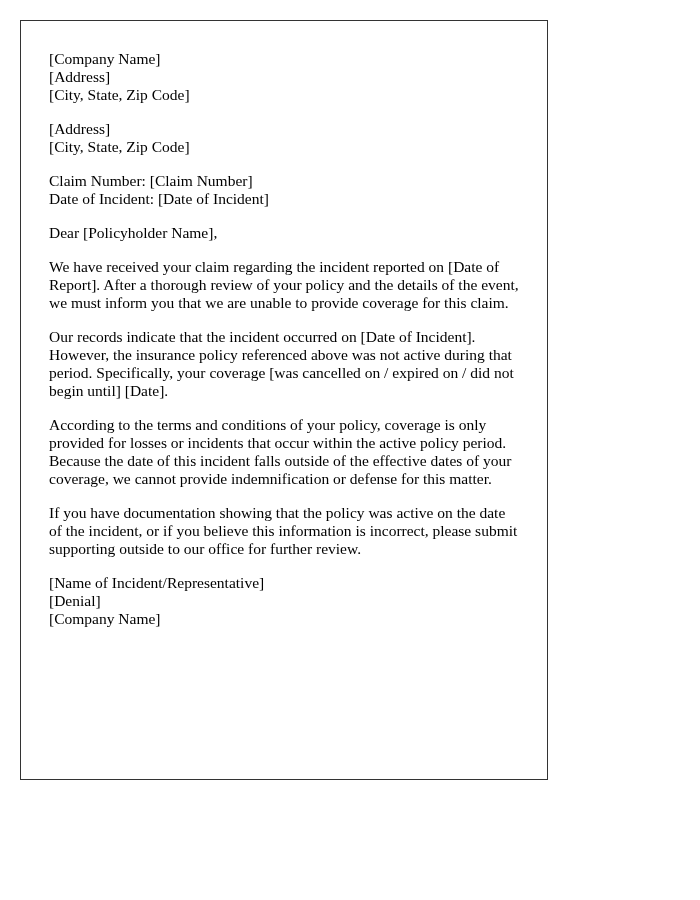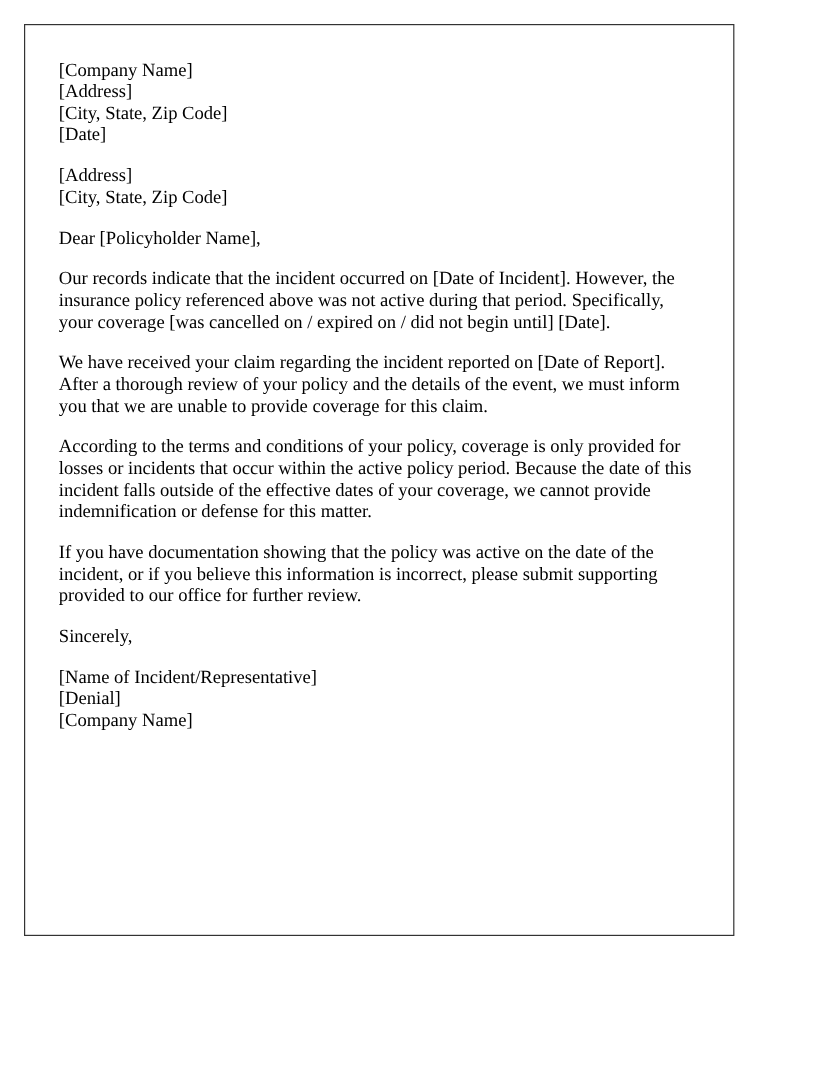--- a/index.html
+++ b/index.html
@@ -1,54 +1,54 @@
 <!DOCTYPE html>
 <html><head>
 <meta charset="utf-8">
 <style>
   html, body { margin:0; padding:0; background:#ffffff; }
   body { width:700px; height:900px; position:relative; overflow:hidden; }
   .letter {
     position:absolute; left:20px; top:20px;
-    width:592px; height:760px;
+    width:528px; height:760px;
     border:1px solid #333333; box-sizing:border-box;
     padding:29px 28px 0 28px;
     font-family:"Liberation Serif", serif;
     font-size:15.5px; line-height:18px; color:#000000;
   }
   .block { margin:0 0 16px 0; }
   .line { display:block; white-space:nowrap; }
   p { margin:4px 0 16px 0; }
 </style>
 </head>
 <body>
 
 <div class="letter">
   <div class="block">
     <span class="line">[Company Name]</span>
     <span class="line">[Address]</span>
     <span class="line">[City, State, Zip Code]</span>
-    <span class="line">[Date]</span>
   </div>
 
   <div class="block">
     <span class="line">[Address]</span>
     <span class="line">[City, State, Zip Code]</span>
   </div>
 
   <div class="block">
+    <span class="line">Claim Number: [Claim Number]</span>
+    <span class="line">Date of Incident: [Date of Incident]</span>
   </div>
 
   <p>Dear [Policyholder Name],</p>
 
+  <p>We have received your claim regarding the incident reported on [Date of Report]. After a thorough review of your policy and the details of the event, we must inform you that we are unable to provide coverage for this claim.</p>
   <p>Our records indicate that the incident occurred on [Date of Incident]. However, the insurance policy referenced above was not active during that period. Specifically, your coverage [was cancelled on / expired on / did not begin until] [Date].</p>
-  <p>We have received your claim regarding the incident reported on [Date of Report]. After a thorough review of your policy and the details of the event, we must inform you that we are unable to provide coverage for this claim.</p>
   <p>According to the terms and conditions of your policy, coverage is only provided for losses or incidents that occur within the active policy period. Because the date of this incident falls outside of the effective dates of your coverage, we cannot provide indemnification or defense for this matter.</p>
-  <p>If you have documentation showing that the policy was active on the date of the incident, or if you believe this information is incorrect, please submit supporting provided to our office for further review.</p>
+  <p>If you have documentation showing that the policy was active on the date of the incident, or if you believe this information is incorrect, please submit supporting outside to our office for further review.</p>
 
-  <p>Sincerely,</p>
 
   <div class="block">
     <span class="line">[Name of Incident/Representative]</span>
     <span class="line">[Denial]</span>
     <span class="line">[Company Name]</span>
   </div>
 </div>
 
 </body></html>

